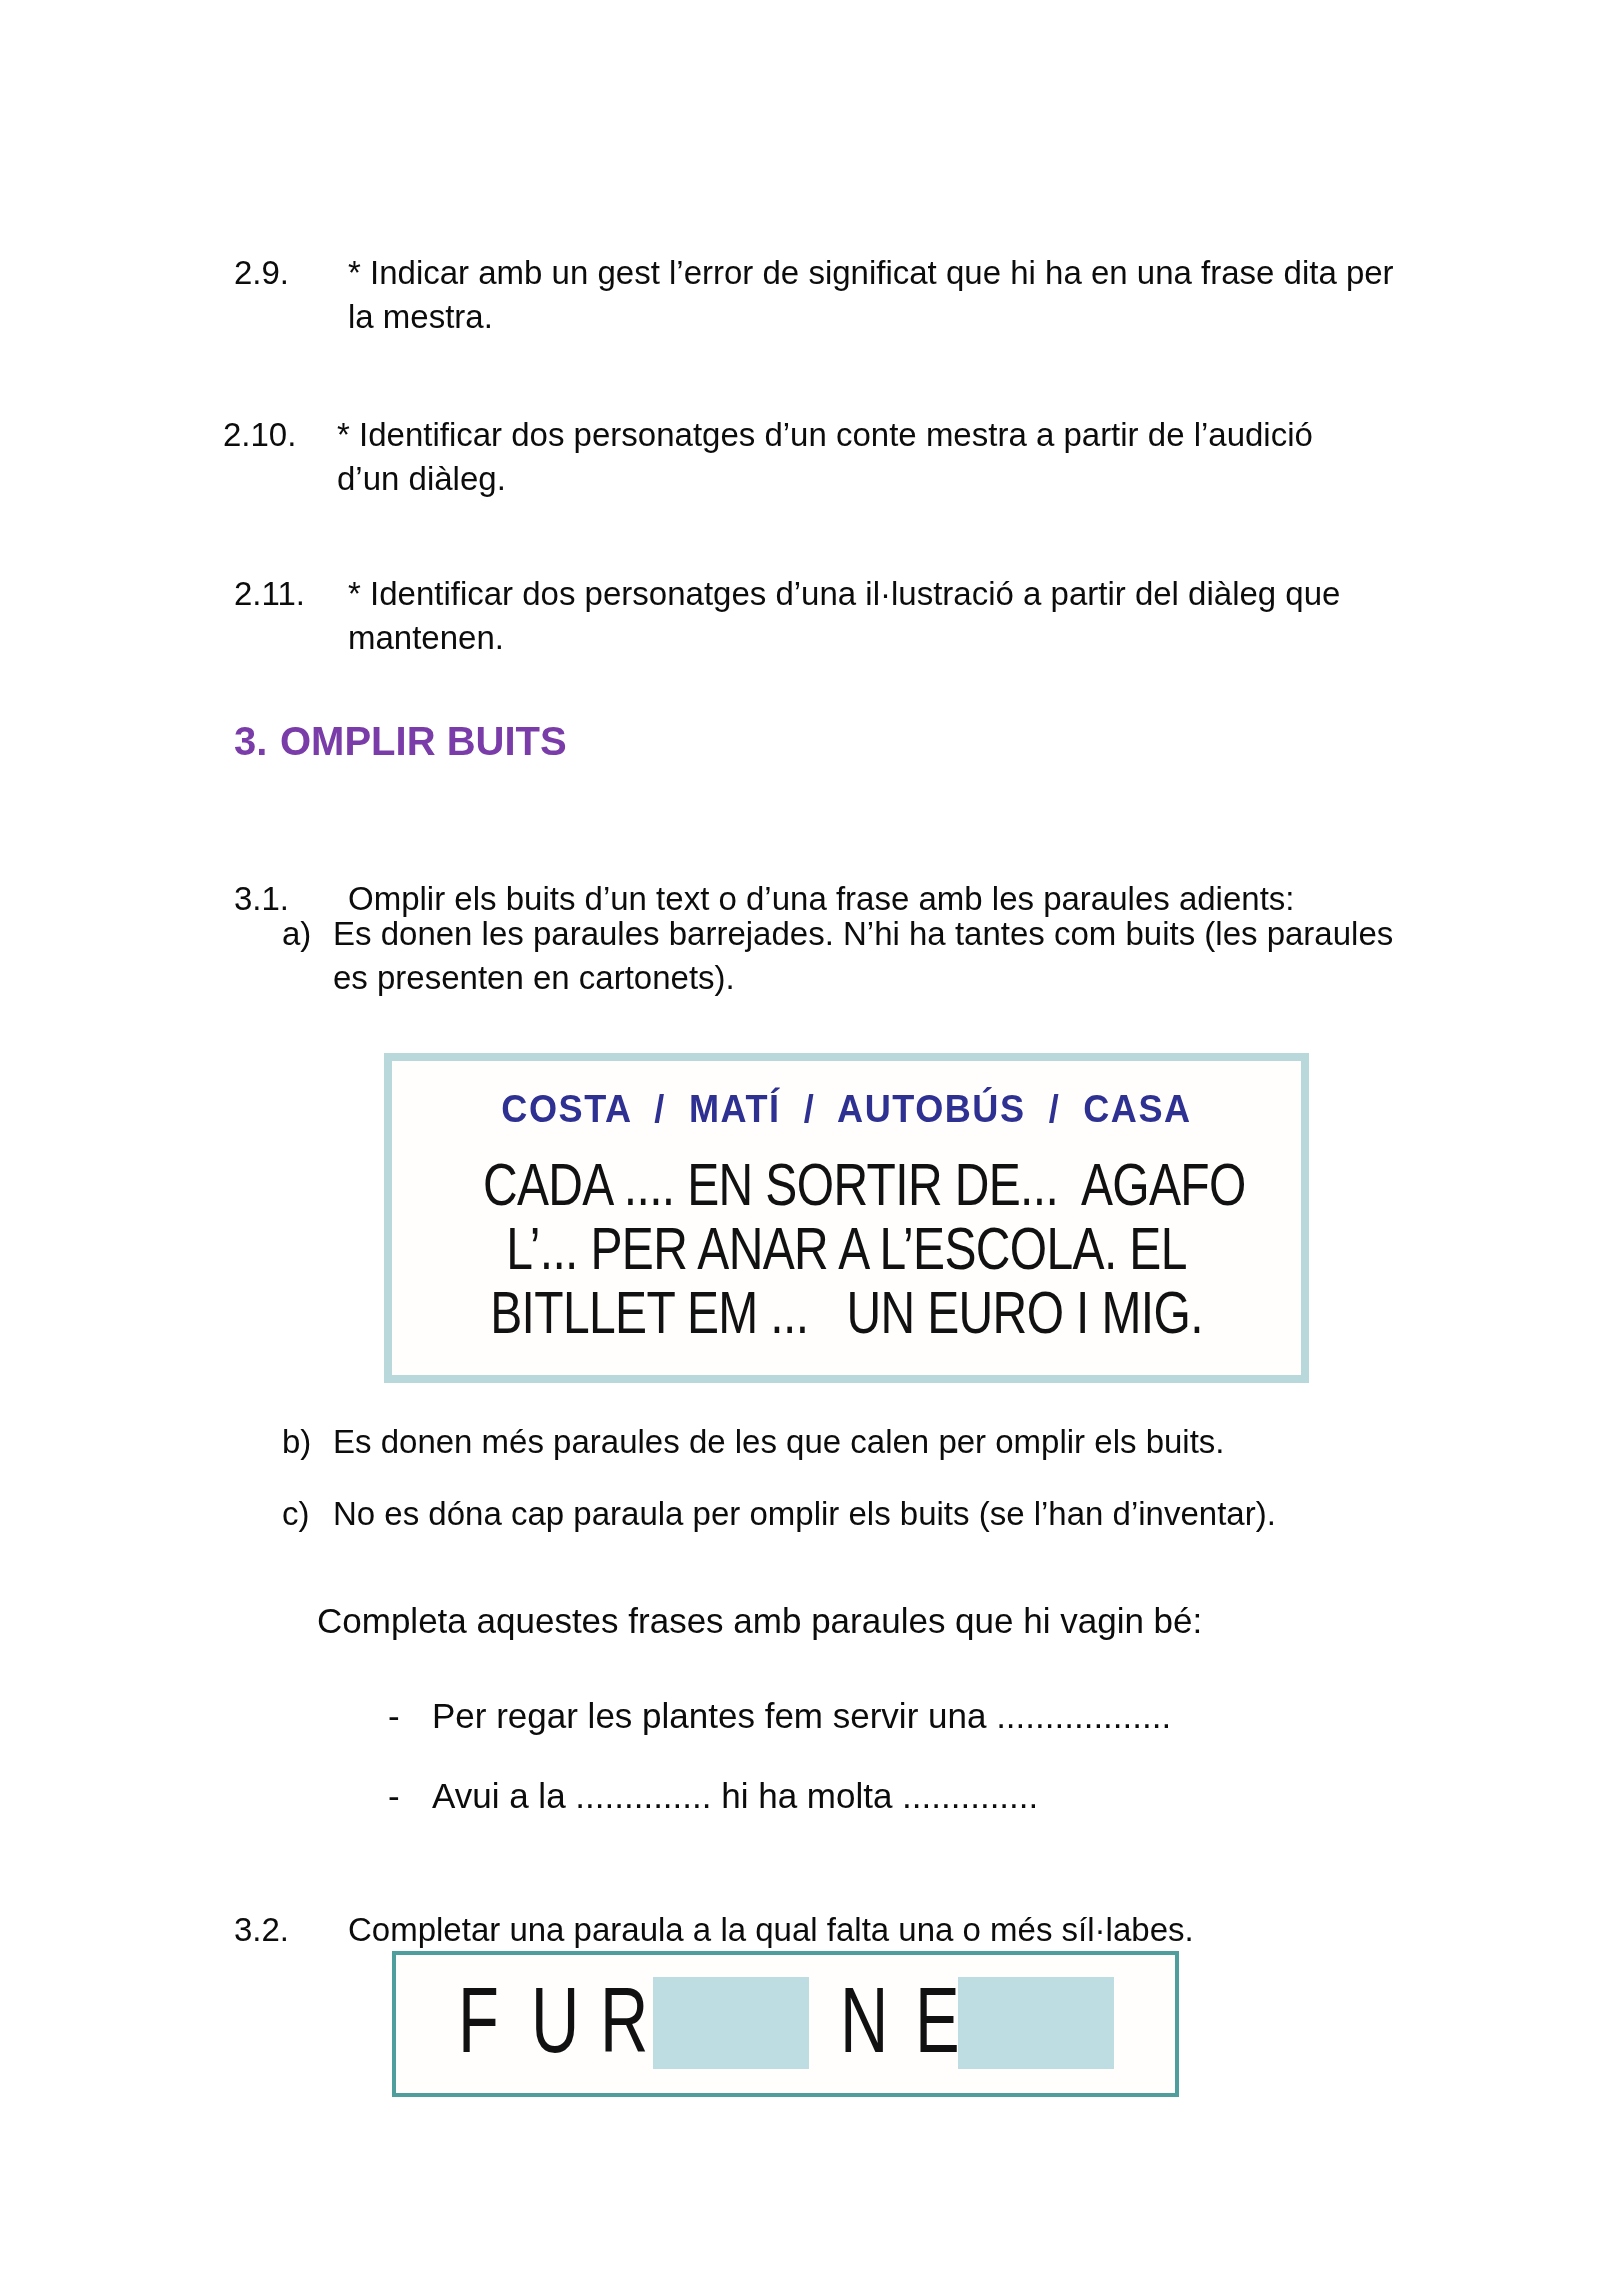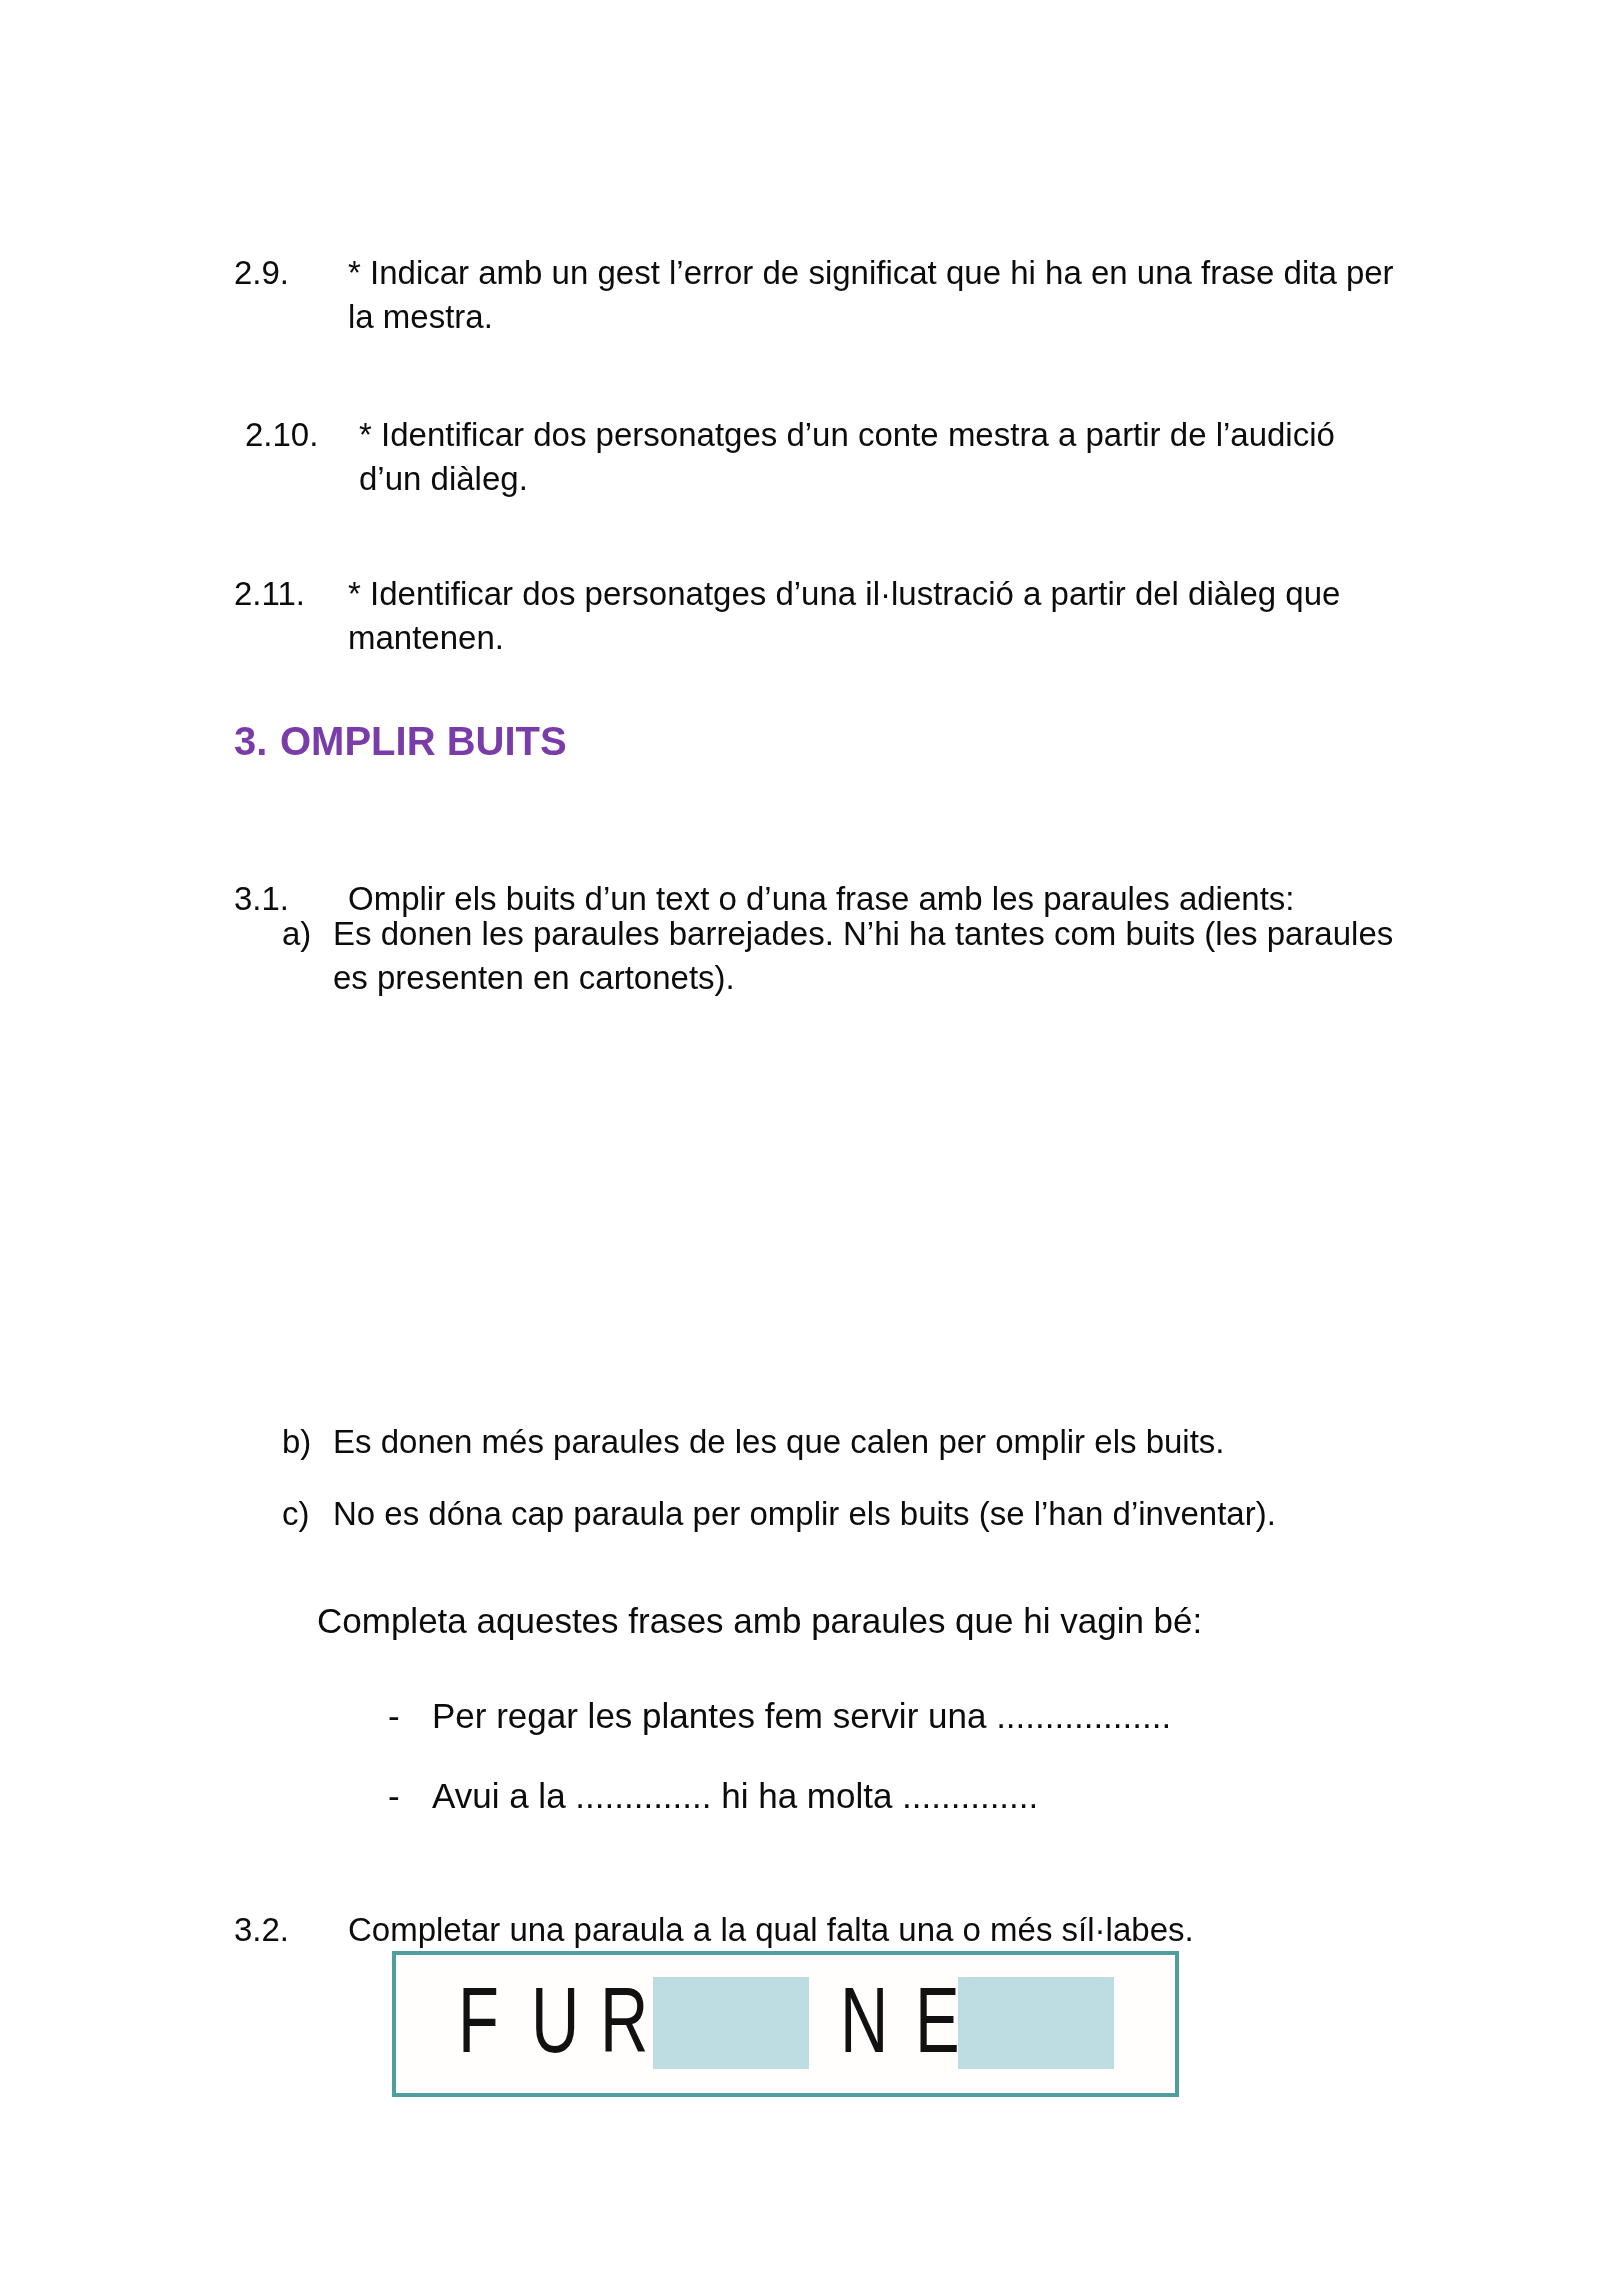--- a/index.html
+++ b/index.html
@@ -62,21 +62,21 @@
 <div class="page">
 
   <div class="num-item" style="left:234px;top:251px;">
     <div class="num">2.9.</div>
     <div class="body">
       <div>* Indicar amb un gest l’error de significat que hi ha en una frase dita per</div>
       <div>la mestra.</div>
     </div>
   </div>
 
-  <div class="num-item" style="left:245px;top:413px;justify-content:space-between;">
+  <div class="num-item" style="left:223px;top:413px;justify-content:space-between;">
     <div class="num">2.10.</div>
     <div class="body">
       <div>* Identificar dos personatges d’un conte mestra a partir de l’audició</div>
       <div>d’un diàleg.</div>
     </div>
   </div>
 
   <div class="num-item" style="left:234px;top:572px;">
     <div class="num">2.11.</div>
     <div class="body">
@@ -96,20 +96,28 @@
   </div>
 
   <div class="sub-item" style="left:282px;top:912px;">
     <div class="marker">a)</div>
     <div class="body">
       <div>Es donen les paraules barrejades. N’hi ha tantes com buits (les paraules</div>
       <div>es presenten en cartonets).</div>
     </div>
   </div>
 
+  <div class="word-card">
+    <div class="words">COSTA  /  MATÍ  /  AUTOBÚS  /  CASA</div>
+    <div class="phrase">
+      <div>CADA .... EN SORTIR DE...  AGAFO</div>
+      <div>L’... PER ANAR A L’ESCOLA. EL</div>
+      <div>BITLLET EM ...   UN EURO I MIG.</div>
+    </div>
+  </div>
 
   <div class="sub-item" style="left:282px;top:1420px;">
     <div class="marker">b)</div>
     <div class="body">Es donen més paraules de les que calen per omplir els buits.</div>
   </div>
 
   <div class="sub-item" style="left:282px;top:1492px;">
     <div class="marker">c)</div>
     <div class="body">No es dóna cap paraula per omplir els buits (se l’han d’inventar).</div>
   </div>

